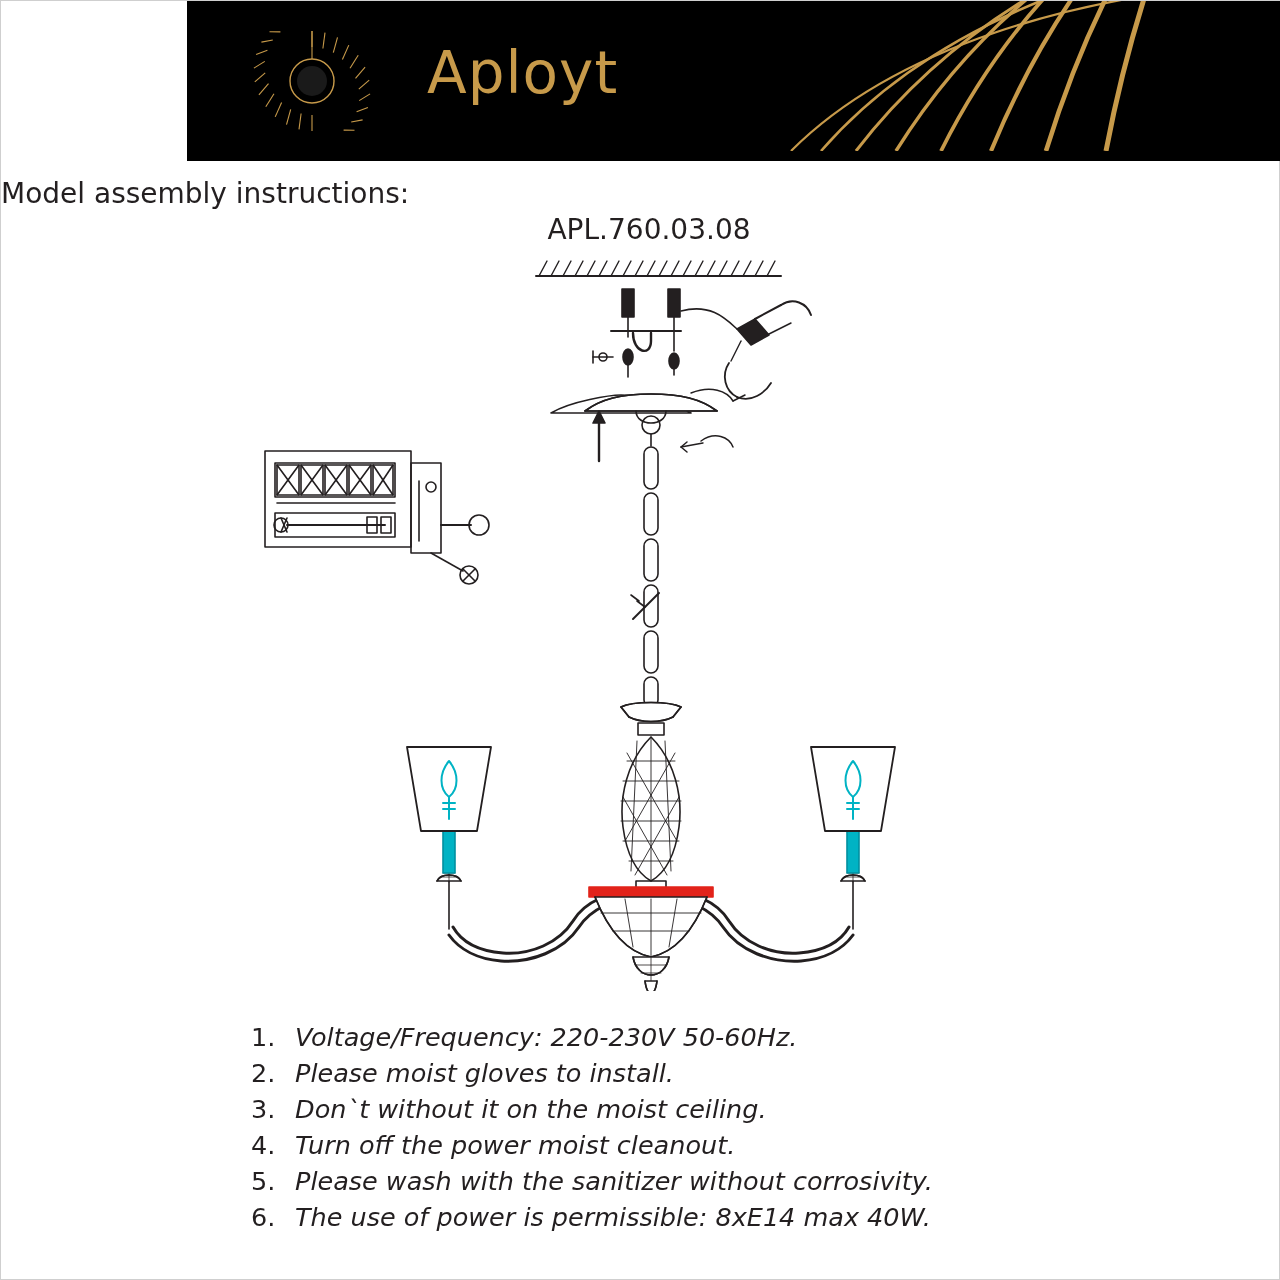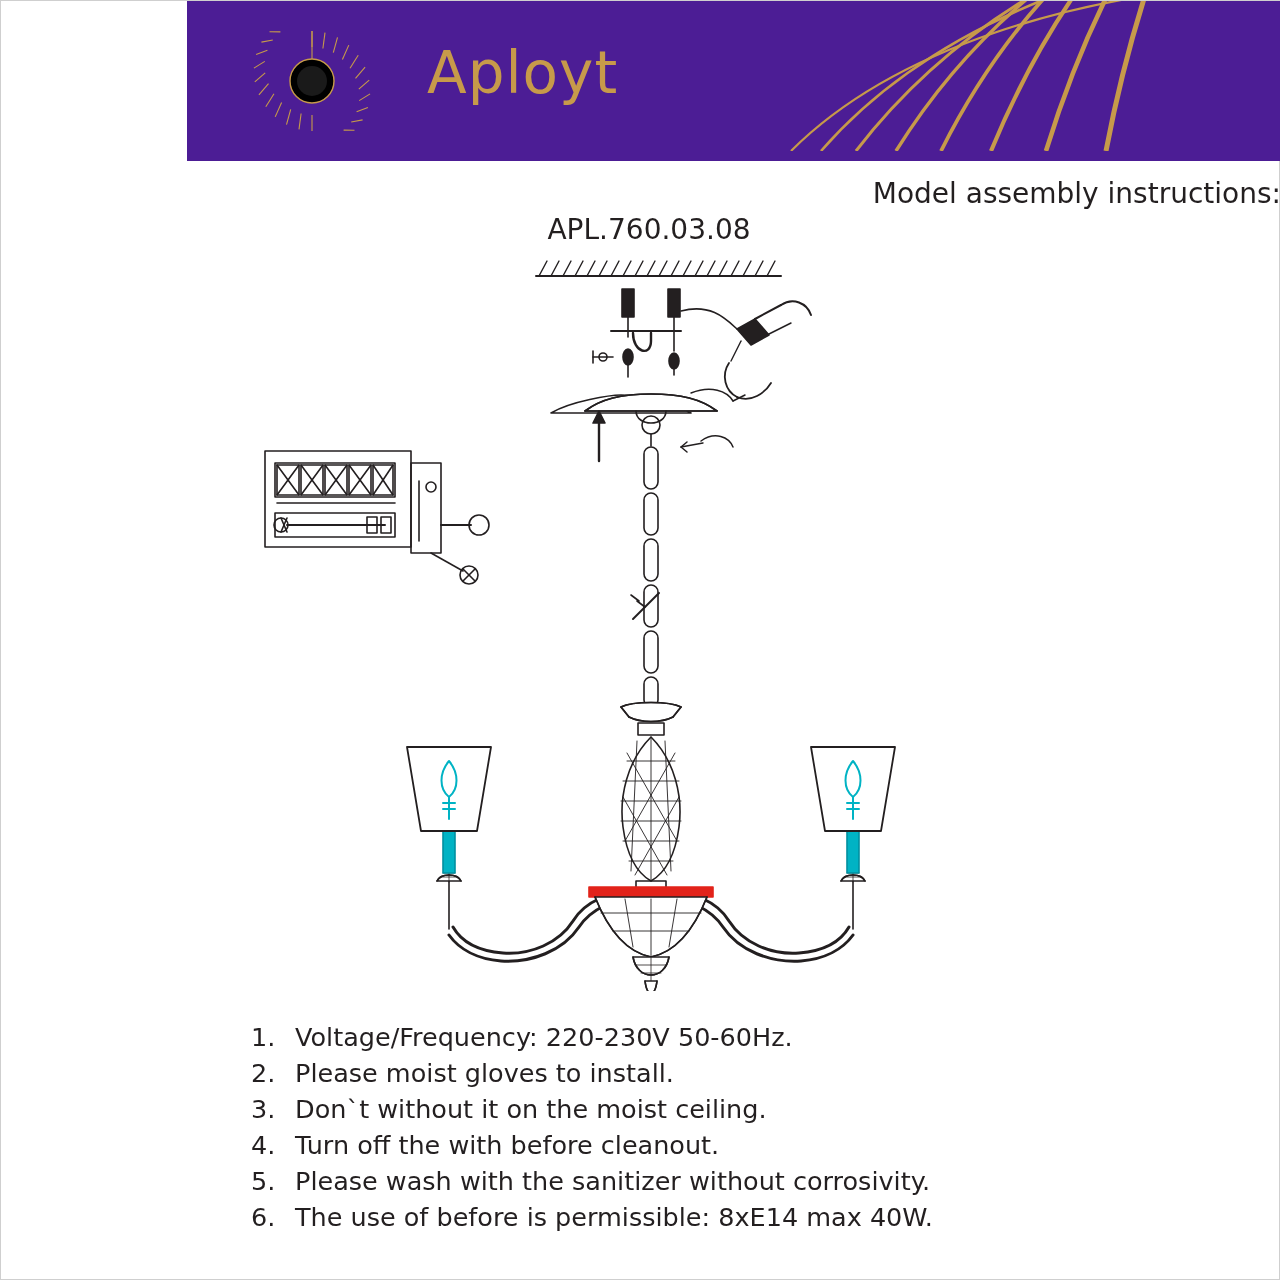--- a/index.html
+++ b/index.html
@@ -22,21 +22,21 @@
     box-sizing: border-box;
     border: 1px solid #cfcfcf;
   }
   
   .banner {
     position: absolute;
     left: 186px;
     top: 0;
     width: 1094px;
     height: 160px;
-    background: #4c1d95;
+    background: #000000;
     overflow: hidden;
   }
   .banner-logo-text {
     position: absolute;
     left: 240px;
     top: 38px;
     font-size: 58px;
     letter-spacing: 1px;
     color: #c79a4a;
     font-family: "DejaVu Sans", sans-serif;
@@ -55,21 +55,21 @@
     top: -180px;
     width: 520px;
     height: 330px;
   }
   
   .title {
     position: absolute;
     left: 0;
     top: 176px;
     width: 1280px;
-    text-align: right;
+    text-align: left;
     font-size: 28px;
     color: #231f20;
     font-family: "DejaVu Sans", sans-serif;
   }
   .model-code {
     position: absolute;
     left: 0;
     top: 212px;
     width: 1280px;
     text-align: center;
@@ -102,20 +102,21 @@
     line-height: 36px;
     white-space: nowrap;
   }
   .note-num {
     width: 44px;
     flex: 0 0 44px;
     text-align: left;
   }
   .note-text {
     flex: 1 1 auto;
+    font-style: italic;
   }
 </style>
 </head>
 <body>
 
 <div class="page">
 
   <div class="banner">
 
     <svg class="sunburst" viewBox="0 0 150 108">
@@ -415,25 +416,25 @@
     <div class="note-row">
       <span class="note-num">2.</span>
       <span class="note-text">Please moist gloves to install.</span>
     </div>
     <div class="note-row">
       <span class="note-num">3.</span>
       <span class="note-text">Don`t without it on the moist ceiling.</span>
     </div>
     <div class="note-row">
       <span class="note-num">4.</span>
-      <span class="note-text">Turn off the with before cleanout.</span>
+      <span class="note-text">Turn off the power moist cleanout.</span>
     </div>
     <div class="note-row">
       <span class="note-num">5.</span>
       <span class="note-text">Please wash with the sanitizer without corrosivity.</span>
     </div>
     <div class="note-row">
       <span class="note-num">6.</span>
-      <span class="note-text">The use of before is permissible: 8xE14 max 40W.</span>
+      <span class="note-text">The use of power is permissible: 8xE14 max 40W.</span>
     </div>
   </div>
 
 </div>
 
 </body></html>

